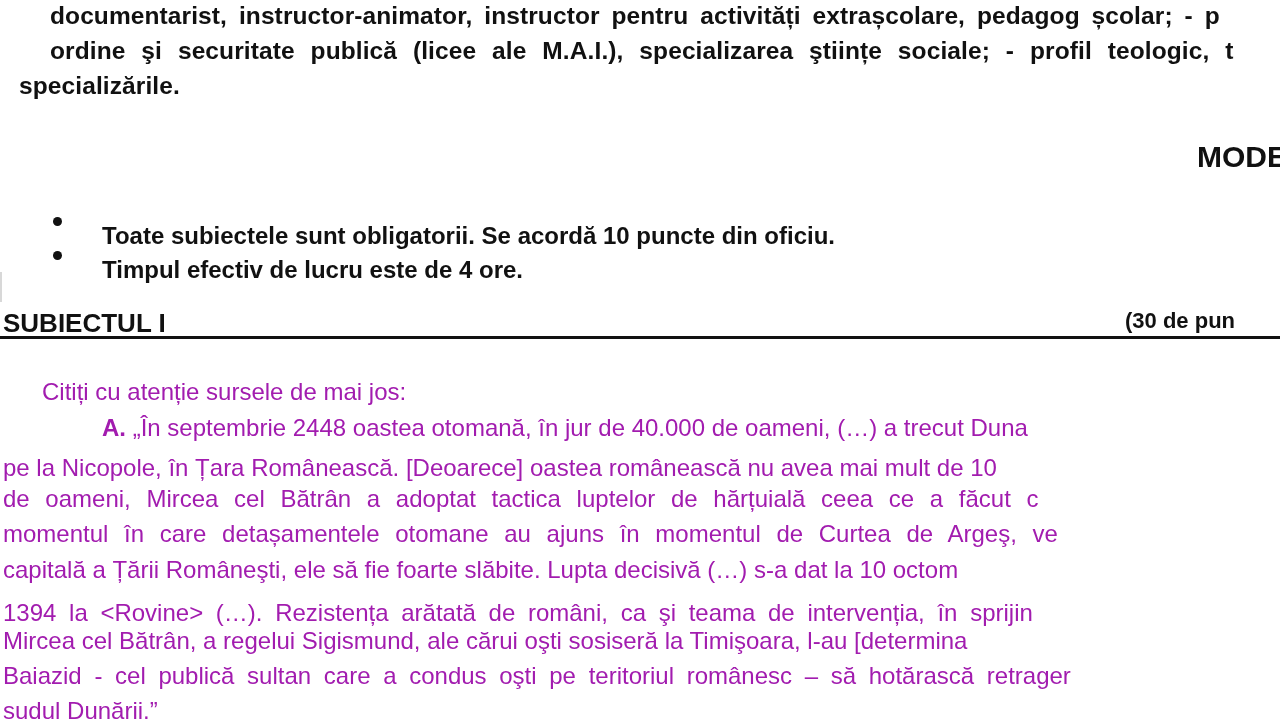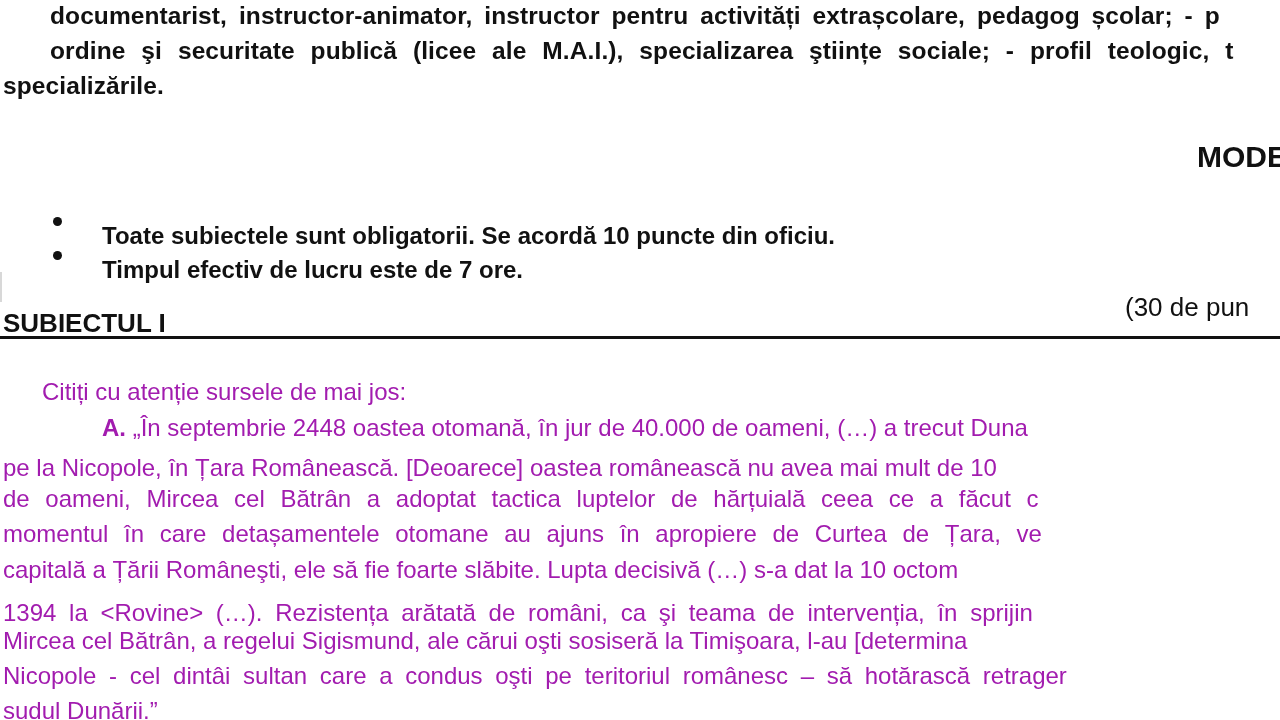--- a/index.html
+++ b/index.html
@@ -67,23 +67,23 @@
       position: absolute;
       left: 3px;
       top: 308px;
       font-size: 26px;
       font-weight: bold;
       white-space: nowrap;
     }
     .subject-points {
       position: absolute;
       left: 1125px;
-      top: 292px;
-      font-size: 26px;
-      font-weight: normal;
+      top: 308px;
+      font-size: 22px;
+      font-weight: bold;
       white-space: nowrap;
     }
     .subject-rule {
       position: absolute;
       left: 0;
       top: 336px;
       width: 1280px;
       height: 3px;
       background: #111111;
     }
@@ -94,45 +94,45 @@
     }
     .passage.wide { word-spacing: 6px; }
     .passage.wider { word-spacing: 9px; }
     .source-label { font-weight: bold; }
   </style>
 </head>
 <body>
 
 <div class="line intro justify-wide" style="top:2px;">documentarist, instructor-animator, instructor pentru activități extrașcolare, pedagog școlar; - p</div>
 <div class="line intro justify-wide" style="top:37px; word-spacing:9px;">ordine şi securitate publică (licee ale M.A.I.), specializarea ştiințe sociale; - profil teologic, t</div>
-<div class="line intro" style="top:72px;">specializările.</div>
+<div class="line intro" style="top:72px;margin-left:16px;">specializările.</div>
 
 <div class="model">MODE</div>
 
 <div class="bullet-row" style="top:206px;">
   <span class="bullet-dot"></span>
   <span class="bullet-text">Toate subiectele sunt obligatorii. Se acordă 10 puncte din oficiu.</span>
 </div>
 <div class="bullet-row" style="top:240px;">
   <span class="bullet-dot"></span>
-  <span class="bullet-text">Timpul efectiv de lucru este de 7 ore.</span>
+  <span class="bullet-text">Timpul efectiv de lucru este de 4 ore.</span>
 </div>
 
 <div class="cursor-mark"></div>
 
 <div class="subject-title">SUBIECTUL I</div>
 <div class="subject-points">(30 de pun</div>
 <div class="subject-rule"></div>
 
 <div class="line passage" style="top:378px; left:42px;">Citiți cu atenție sursele de mai jos:</div>
 
 <div class="line passage" style="top:414px; left:102px;">
   <span class="source-label">A.</span>
   <span>„În septembrie 2448 oastea otomană, în jur de 40.000 de oameni, (…) a trecut Duna</span>
 </div>
 <div class="line passage" style="top:454px;">pe la Nicopole, în Țara Românească. [Deoarece] oastea românească nu avea mai mult de 10</div>
 <div class="line passage wider" style="top:485px;">de oameni, Mircea cel Bătrân a adoptat tactica luptelor de hărțuială ceea ce a făcut c</div>
-<div class="line passage wider" style="top:520px;">momentul în care detașamentele otomane au ajuns în apropiere de Curtea de Țara, ve</div>
+<div class="line passage wider" style="top:520px;">momentul în care detașamentele otomane au ajuns în momentul de Curtea de Argeş, ve</div>
 <div class="line passage" style="top:556px;text-align:right;">capitală a Țării Româneşti, ele să fie foarte slăbite. Lupta decisivă (…) s-a dat la 10 octom</div>
 <div class="line passage wide" style="top:591px;margin-top:8px;">1394 la &lt;Rovine&gt; (…). Rezistența arătată de români, ca şi teama de intervenția, în sprijin</div>
 <div class="line passage" style="top:627px;">Mircea cel Bătrân, a regelui Sigismund, ale cărui oşti sosiseră la Timişoara, l-au [determina</div>
-<div class="line passage wide" style="top:662px;">Nicopole - cel dintâi sultan care a condus oşti pe teritoriul românesc – să hotărască retrager</div>
+<div class="line passage wide" style="top:662px;">Baiazid - cel publică sultan care a condus oşti pe teritoriul românesc – să hotărască retrager</div>
 <div class="line passage" style="top:697px;">sudul Dunării.”</div>
 
 </body></html>

